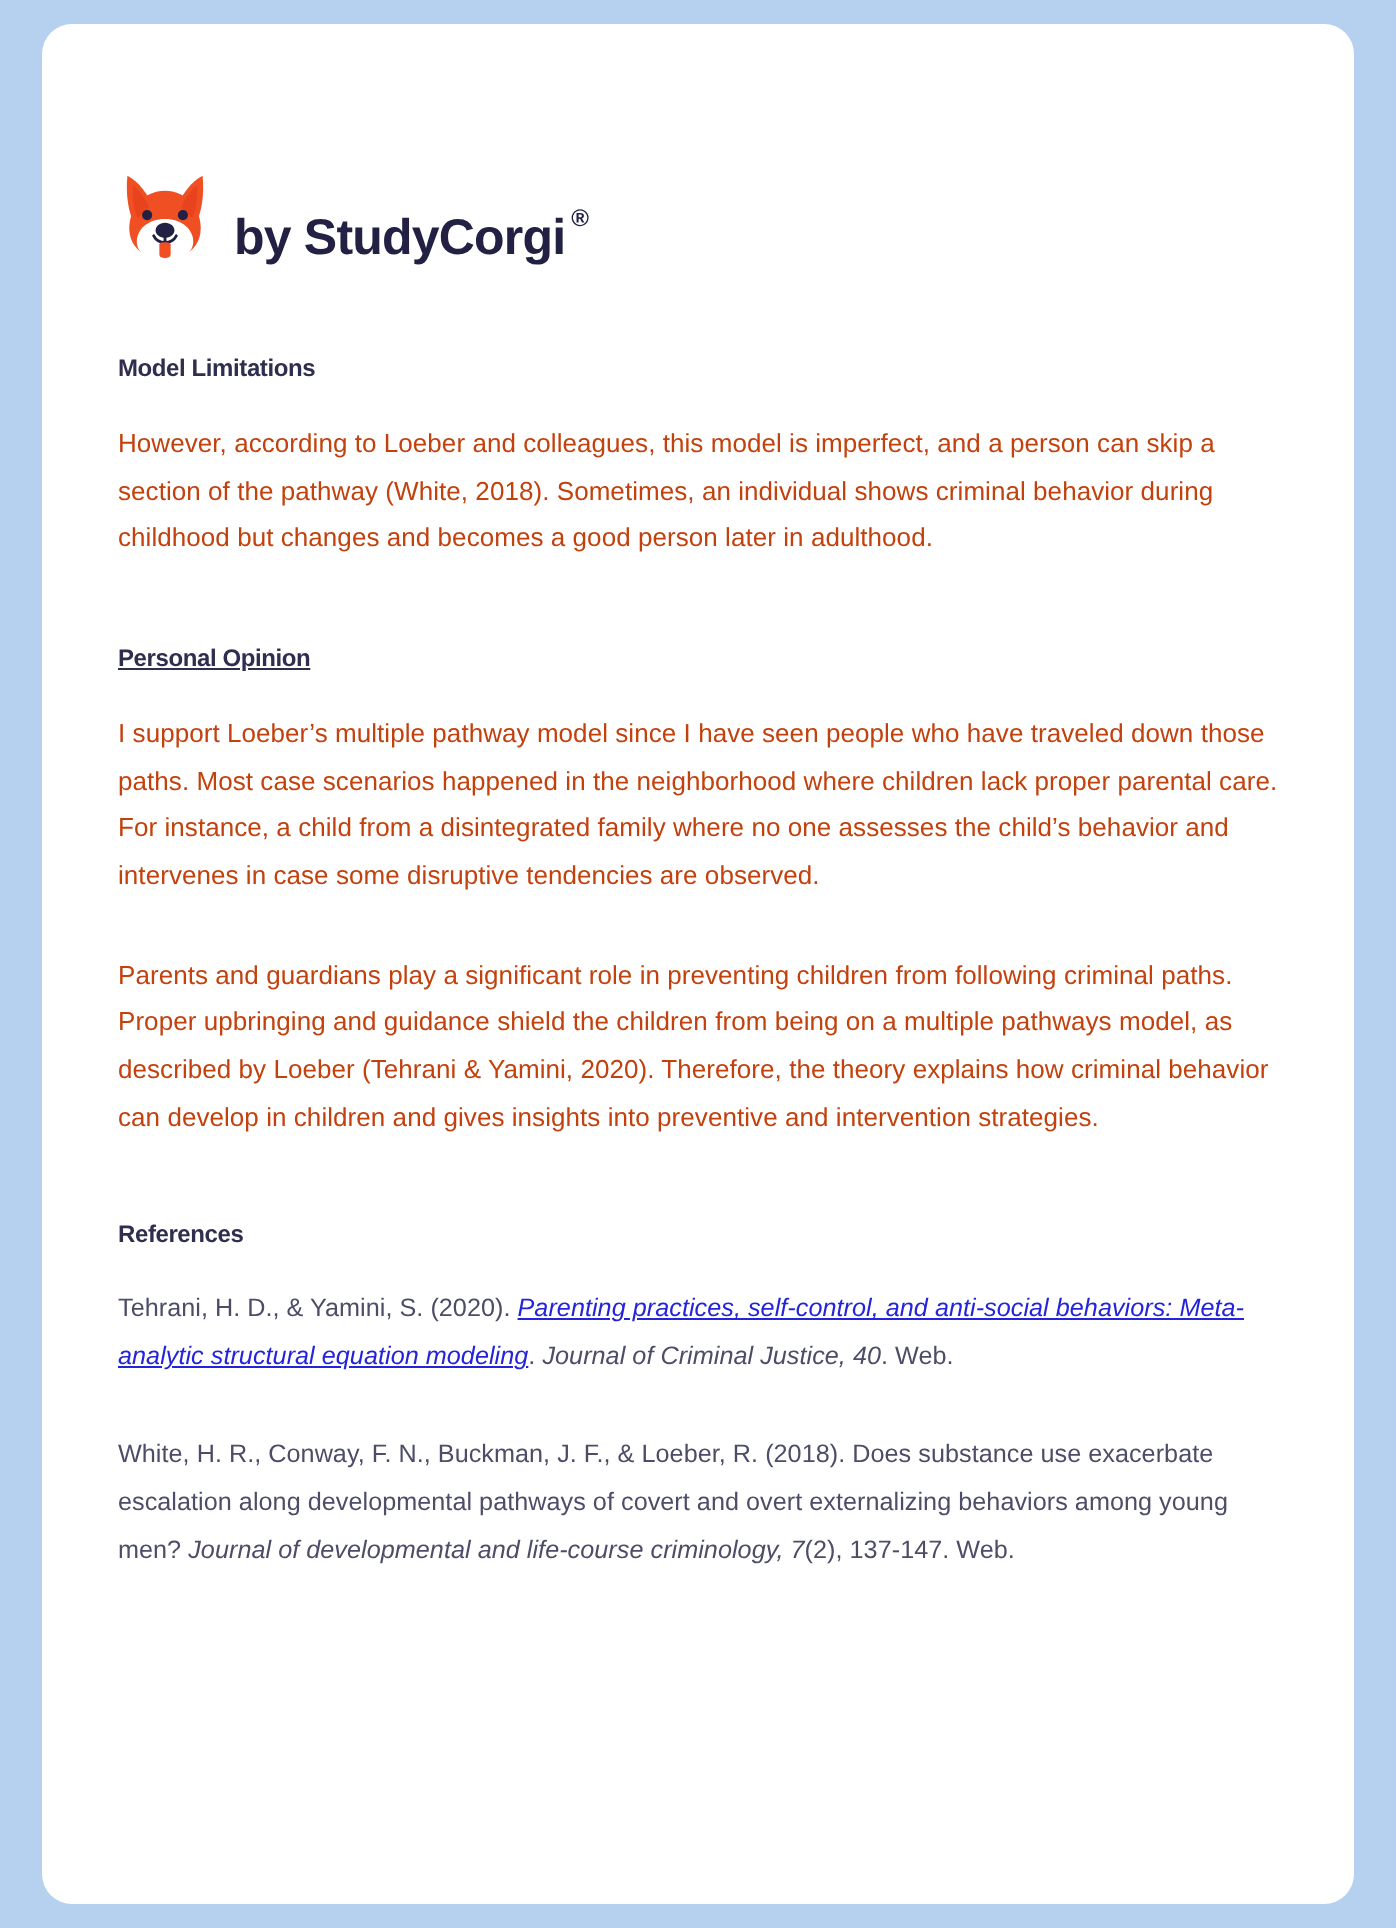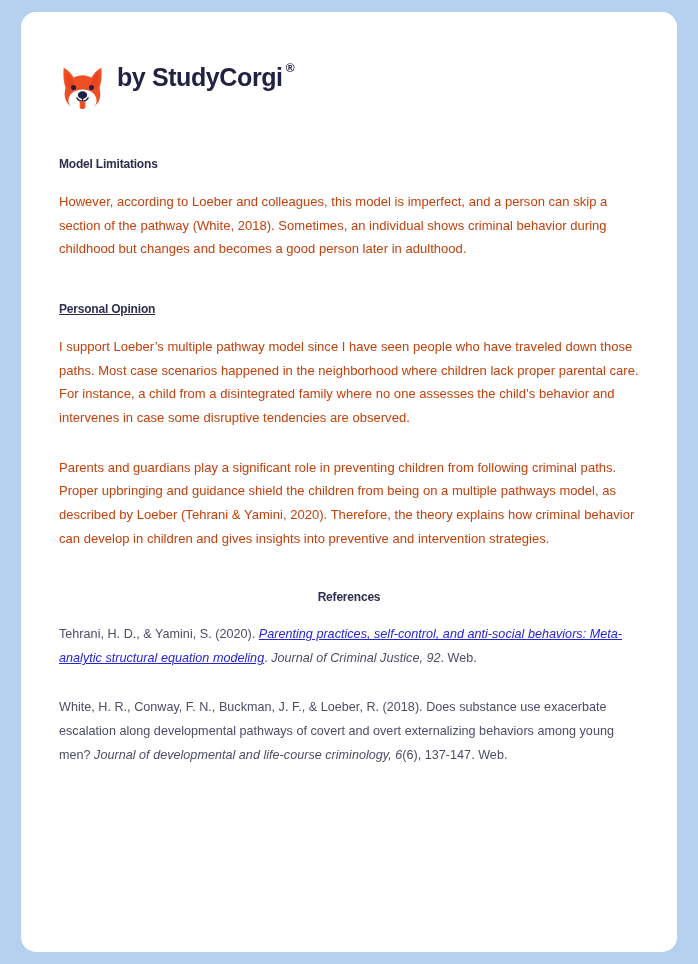--- a/index.html
+++ b/index.html
@@ -30,23 +30,23 @@
   
   .doc-header {
     display: flex;
     align-items: flex-start;
     justify-content: space-between;
     padding: 53px 17px 0 38px;
   }
 
   .brand {
     display: flex;
-    align-items: flex-start;
+    align-items: flex-end;
     flex: 0 0 auto;
-    margin-top: 0;
+    margin-top: 20px;
   }
   .corgi-icon {
     width: 47px;
     height: 47px;
     flex: 0 0 auto;
     display: block;
   }
   .brand-text {
     font-size: 25px;
     font-weight: bold;
@@ -99,21 +99,20 @@
     margin: 0 0 19px 0;
     letter-spacing: -0.2px;
   }
   h2.section-heading.spaced {
     margin-top: 41px;
     text-decoration: underline;
   }
   h2.section-heading.refs {
     margin-top: 40px;
     margin-bottom: 18px;
-    text-align: center;
   }
 
   p.para {
     font-size: 13px;
     color: #c2410c;
     line-height: 1.82;
     margin: 0 0 26px 0;
     letter-spacing: 0.03px;
   }
   p.para:last-child { margin-bottom: 0; }
@@ -179,18 +178,18 @@
 
     <h2 class="section-heading">Model Limitations</h2>
     <p class="para">However, according to Loeber and colleagues, this model is imperfect, and a person can skip a section of the pathway (White, 2018). Sometimes, an individual shows criminal behavior during childhood but changes and becomes a good person later in adulthood.</p>
 
     <h2 class="section-heading spaced">Personal Opinion</h2>
     <p class="para">I support Loeber’s multiple pathway model since I have seen people who have traveled down those paths. Most case scenarios happened in the neighborhood where children lack proper parental care. For instance, a child from a disintegrated family where no one assesses the child’s behavior and intervenes in case some disruptive tendencies are observed.</p>
     <p class="para">Parents and guardians play a significant role in preventing children from following criminal paths. Proper upbringing and guidance shield the children from being on a multiple pathways model, as described by Loeber (Tehrani &amp; Yamini, 2020). Therefore, the theory explains how criminal behavior can develop in children and gives insights into preventive and intervention strategies.</p>
 
     <h2 class="section-heading refs">References</h2>
 
-    <p class="reference"><span>Tehrani, H. D., &amp; Yamini, S. (2020). </span><a class="ref-link" href="#">Parenting practices, self-control, and anti-social behaviors: Meta-analytic structural equation modeling</a><span>. </span><span class="ital">Journal of Criminal Justice, 92</span><span>. Web.</span></p>
+    <p class="reference"><span>Tehrani, H. D., &amp; Yamini, S. (2020). </span><a class="ref-link" href="#">Parenting practices, self-control, and anti-social behaviors: Meta-analytic structural equation modeling</a><span>. </span><span class="ital">Journal of Criminal Justice, 40</span><span>. Web.</span></p>
 
-    <p class="reference"><span>White, H. R., Conway, F. N., Buckman, J. F., &amp; Loeber, R. (2018). Does substance use exacerbate escalation along developmental pathways of covert and overt externalizing behaviors among young men? </span><span class="ital">Journal of developmental and life-course criminology, 6</span><span>(6), 137-147. Web.</span></p>
+    <p class="reference"><span>White, H. R., Conway, F. N., Buckman, J. F., &amp; Loeber, R. (2018). Does substance use exacerbate escalation along developmental pathways of covert and overt externalizing behaviors among young men? </span><span class="ital">Journal of developmental and life-course criminology, 7</span><span>(2), 137-147. Web.</span></p>
 
   </div>
 </div>
 
 </body></html>

